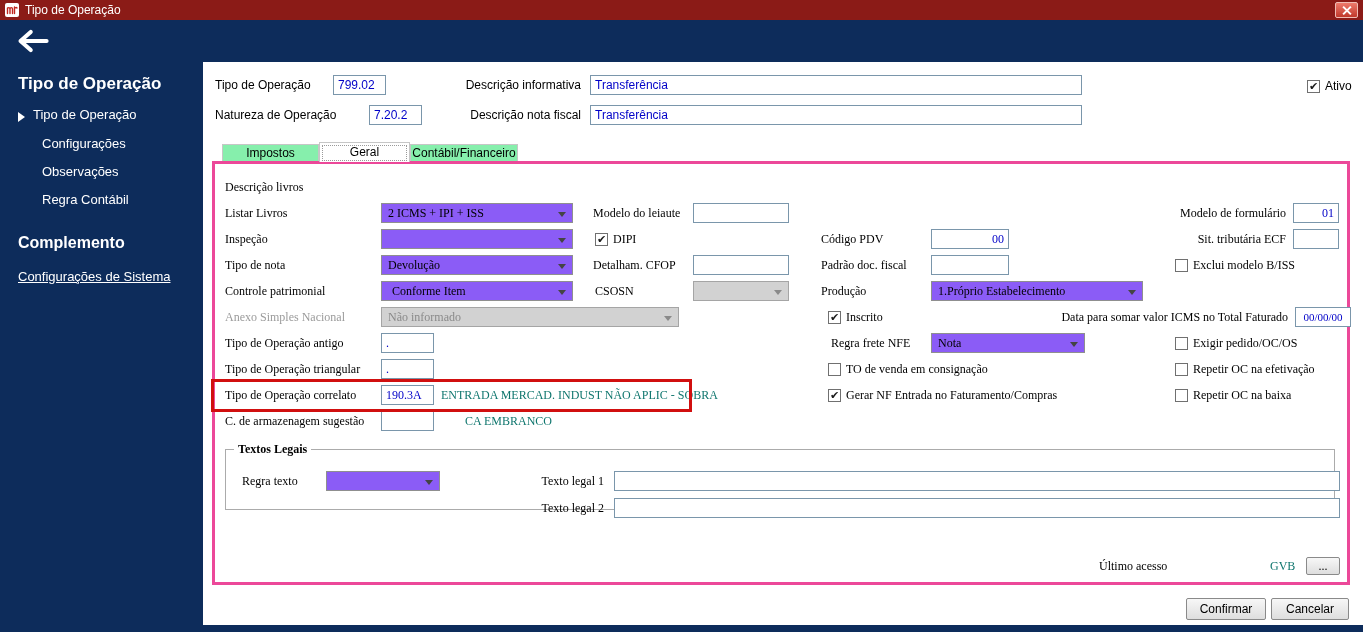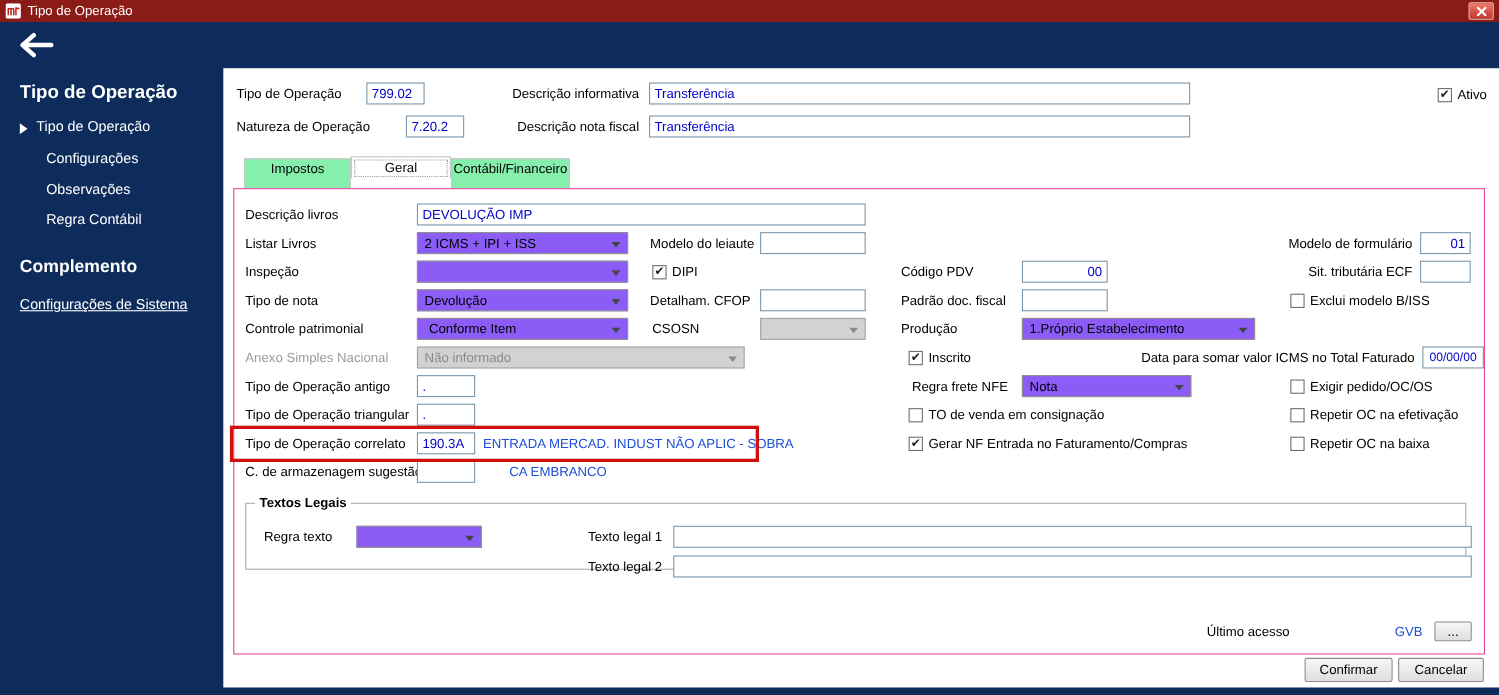--- a/index.html
+++ b/index.html
@@ -44,21 +44,21 @@
     border-left:7px solid #fff; border-top:5px solid transparent; border-bottom:5px solid transparent; }
   .sb-sec2 { position:absolute; left:18px; top:234px; color:#fff; font-size:16px; font-weight:600; }
   .sb-link { position:absolute; left:18px; top:269px; color:#fff; font-size:13px; text-decoration:underline; cursor:pointer; }
 
   
   .main { position:absolute; left:203px; top:62px; width:1160px; height:563px; background:#fff; }
 
   .lbl { position:absolute; height:20px; line-height:20px; white-space:nowrap; font-size:12px; }
   .lbl.right { text-align:right; }
   .lbl.gray { color:#9B9B9B; }
-  .hint { position:absolute; height:20px; line-height:20px; white-space:nowrap; color:#1d4ed8; font-size:12px; }
+  .hint { position:absolute; height:20px; line-height:20px; white-space:nowrap; color:#0f766e; font-size:12px; }
 
   .inp {
     position:absolute; height:20px; border:1px solid #7A96AB; background:#fff;
     color:#0000C8; font-size:12px; padding:1px 4px; font-family:inherit; outline:none;
   }
   .inp.tr { text-align:right; }
   .inp.tc { text-align:center; padding:1px 2px; }
 
   .sel {
     position:absolute; height:20px; background:#8b5cf6; border:1px solid #8F8F8F;
@@ -82,21 +82,21 @@
 
   
   .tab {
     position:absolute; top:82px; height:27px; background:#86efac;
     border:1px solid #C6C6C6; border-bottom:none; text-align:center;
     font-size:12px; line-height:16px; cursor:pointer; z-index:1;
   }
   .tab.active { top:80px; height:20px; background:#fff; z-index:3; line-height:18px; }
   .tab.active::after { content:""; position:absolute; left:2px; right:2px; top:2px; bottom:1px; border:1px dotted #9a9a9a; }
 
-  .gbox { position:absolute; left:9px; top:109px; width:1138px; height:424px; background:#fff; border:1px solid #ec4899; z-index:2; }
+  .gbox { position:absolute; left:9px; top:99px; width:1138px; height:424px; background:#fff; border:3px solid #ec4899; z-index:2;font-family:Liberation Serif, serif; }
 
   .annot { position:absolute; left:-4px; top:215px; width:481px; height:33px; border:3px solid #D10F0F; z-index:6; pointer-events:none; }
 
   fieldset.legal {
     position:absolute; left:10px; top:278px; width:1110px; height:68px;
     border:1px solid #ABABAB; padding:0;
   }
   fieldset.legal legend { font-size:12px; font-weight:bold; margin-left:8px; padding:0 4px; }
   fieldset.legal .lbl, fieldset.legal .inp, fieldset.legal .sel { position:absolute; }
 
@@ -156,21 +156,20 @@
     <span>Ativo</span>
   </label>
 
   <div class="tab" style="left:19px; width:97px;">Impostos</div>
   <div class="tab active" style="left:116px; width:91px;">Geral</div>
   <div class="tab" style="left:207px; width:108px;">Contábil/Financeiro</div>
 
   <div class="gbox">
 
     <span class="lbl" style="left:10px; top:13px;">Descrição livros</span>
-    <input class="inp" style="left: 166px; top: 13px; width: 408px;" value="DEVOLUÇÃO IMP">
 
     <span class="lbl" style="left:10px; top:39px;">Listar Livros</span>
     <div class="sel" style="left:166px; top:39px; width:192px;">2 ICMS + IPI + ISS</div>
     <span class="lbl" style="left:378px; top:39px;">Modelo do leiaute</span>
     <input class="inp" style="left: 478px; top: 39px; width: 96px;" value="">
     <span class="lbl right" style="left:905px; top:39px; width:166px;">Modelo de formulário</span>
     <input class="inp tr" style="left: 1078px; top: 39px; width: 46px;" value="01">
 
     <span class="lbl" style="left:10px; top:65px;">Inspeção</span>
     <div class="sel" style="left:166px; top:65px; width:192px;"></div>

